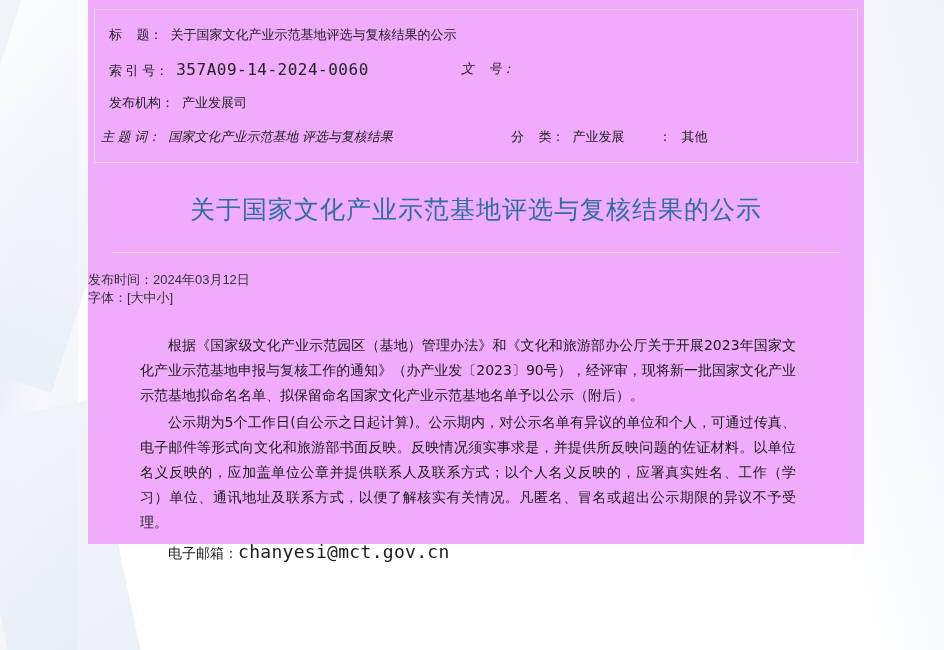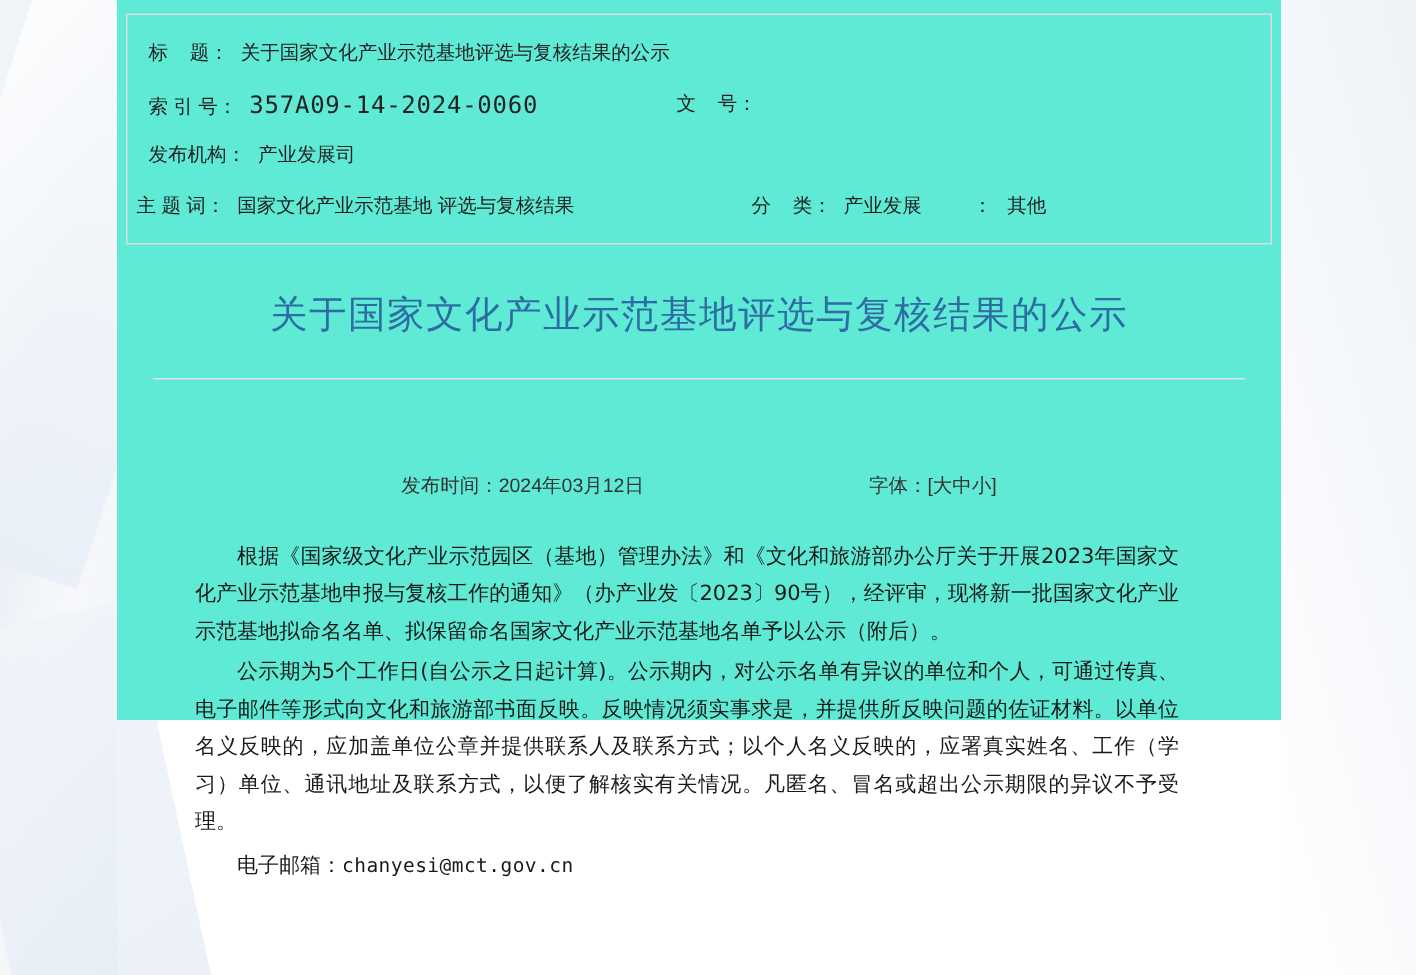--- a/index.html
+++ b/index.html
@@ -47,25 +47,25 @@
     position: absolute;
     right: 0;
     top: 0;
     width: 90px;
     height: 650px;
     background: linear-gradient(75deg, #ffffff 0%, #f7f9fc 45%, #eef3f8 100%);
   }
 
   .page {
     position: absolute;
-    left: 78px;
+    left: 88px;
     top: 0;
     width: 776px;
-    height: 480px;
-    background: #5eead4;
+    height: 544px;
+    background: #f0abfc;
     box-sizing: border-box;
   }
 
   
   .meta-box {
     margin: 9px 6px 0 6px;
     border: 1px solid #dcdcdc;
     box-sizing: border-box;
     padding: 10px 0 6px 0;
     font-size: 13px;
@@ -75,21 +75,21 @@
     display: flex;
     align-items: flex-start;
     padding: 6px 0 6px 0;
     min-height: 22px;
   }
   .meta-cell {
     display: flex;
     align-items: baseline;
   }
   .meta-cell.left { width: 360px; padding-left: 14px; box-sizing: border-box; }
-  .meta-cell.right { flex: 1; padding-left: 6px; box-sizing: border-box; }
+  .meta-cell.right { flex: 1; padding-left: 6px; box-sizing: border-box; font-style: italic; }
   .meta-cell.full { flex: 1; padding-left: 14px; box-sizing: border-box; }
   .m-label {
     color: #222;
     white-space: pre;
     font-size: 13px;
     letter-spacing: 0px;
   }
   .m-value {
     color: #222;
     font-size: 13px;
@@ -127,27 +127,27 @@
     margin: 26px 24px 0 24px;
   }
 
   .subbar {
     display: flex;
     justify-content: center;
     align-items: baseline;
     margin-top: 18px;
     font-size: 13px;
     color: #333;
+    flex-direction: column;
   }
   .subbar .pub {
     margin-right: 150px;
   }
   .subbar .fontsize {
     color: #333;
-    margin-top: 44px;
   }
   .subbar .fontsize .opts {
     color: #333;
   }
 
   
   .content {
     margin: 26px 52px 0 52px;
     font-size: 14px;
     line-height: 25px;
@@ -158,21 +158,21 @@
   .content p {
     margin: 0 16px 2px 0;
     text-indent: 2em;
   }
   .contact {
     margin-top: 4px;
   }
   .contact p { text-indent: 2em; margin: 0; }
   .contact .mail {
     font-family: "DejaVu Sans Mono", monospace;
-    font-size: 13px;
+    font-size: 18px;
     letter-spacing: 0.3px;
     margin-top: 38px;
   }
 
   .signature {
     margin-top: 78px;
     text-align: center;
     font-size: 14px;
     color: #1a1a1a;
     line-height: 26px;

